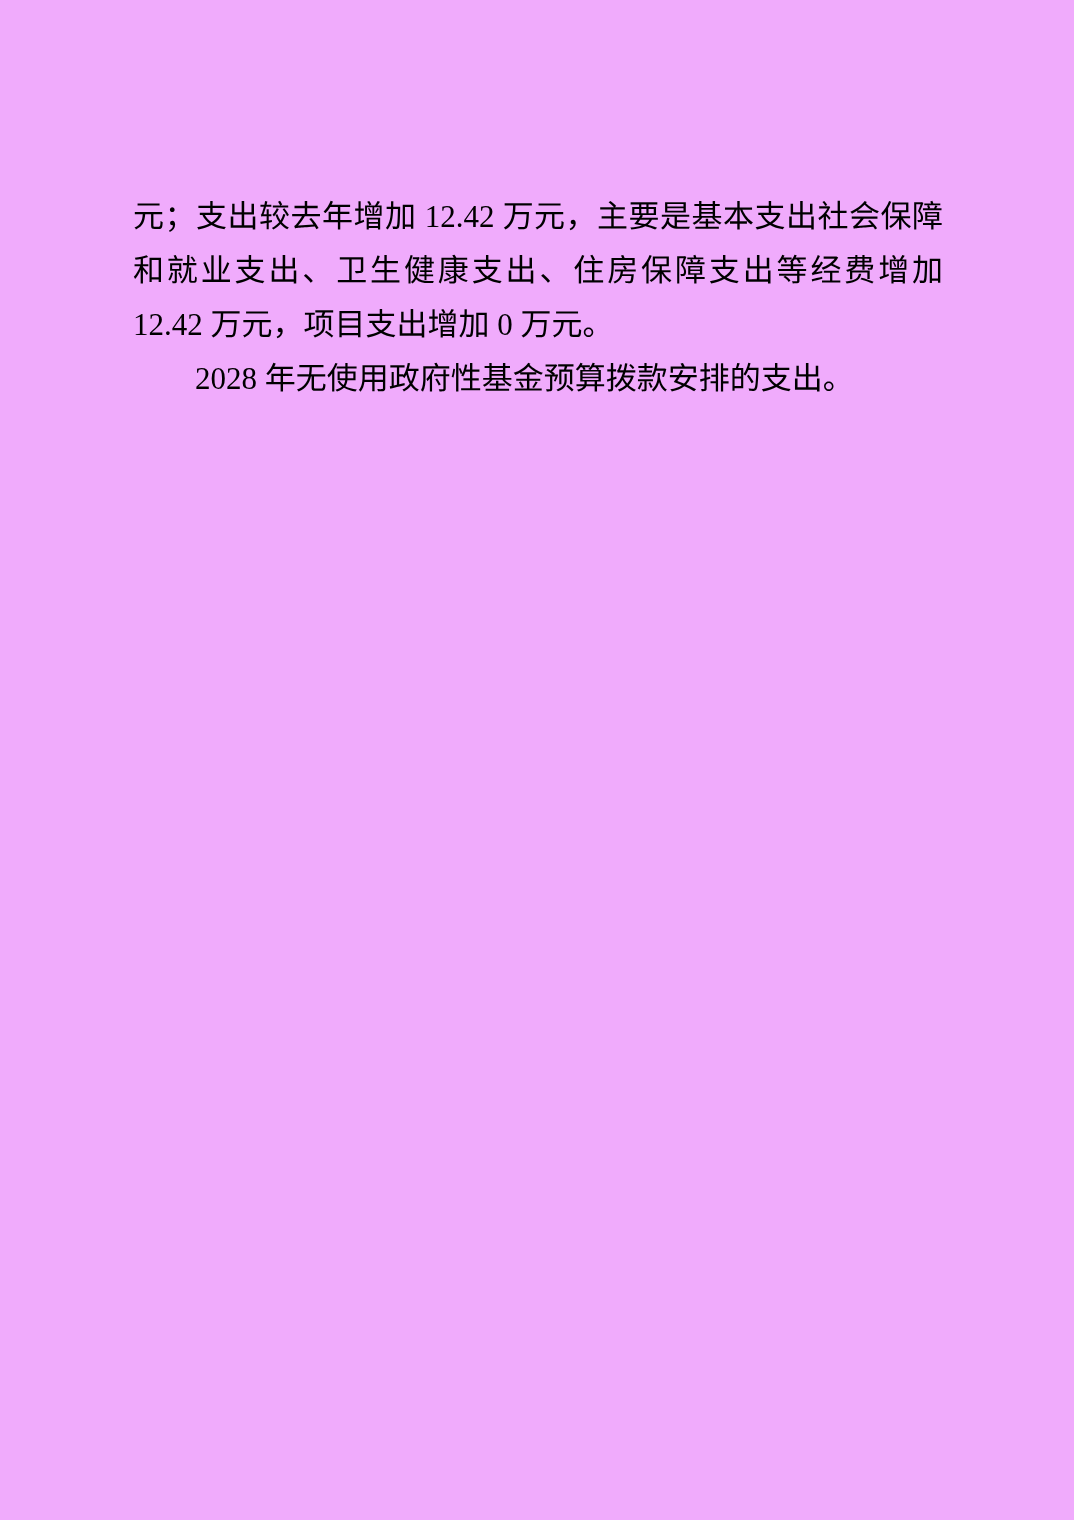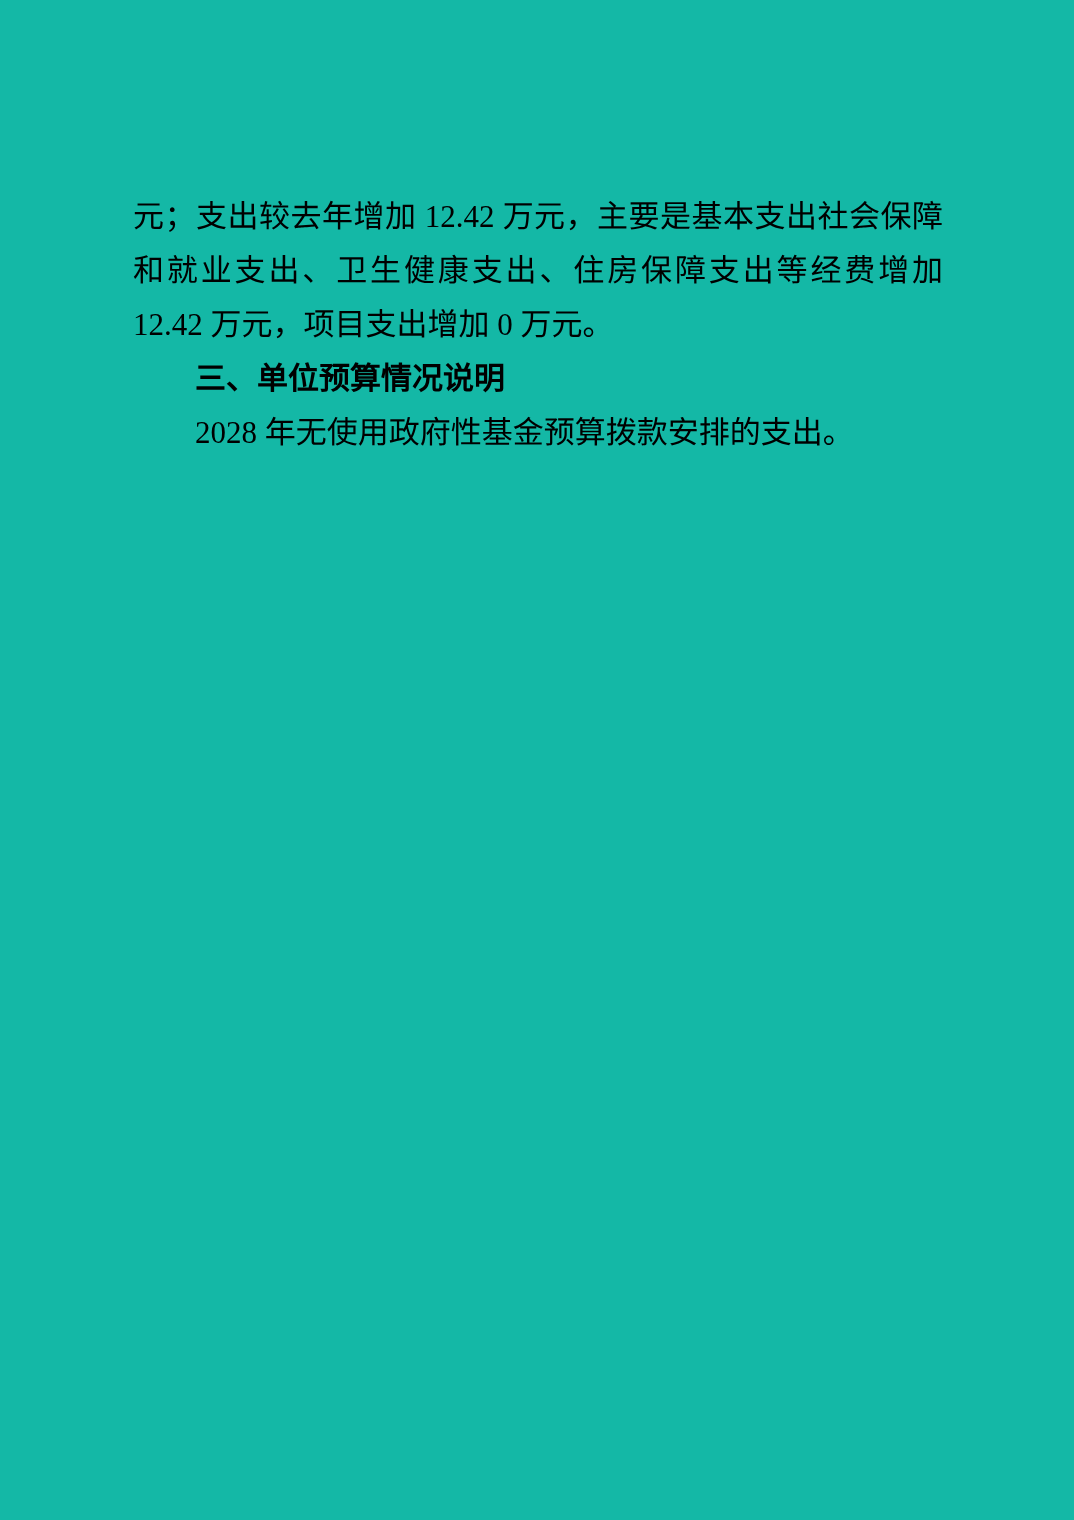--- a/index.html
+++ b/index.html
@@ -5,21 +5,21 @@
   html, body {
     margin: 0;
     padding: 0;
     background: #ffffff;
   }
   .page {
     position: relative;
     width: 1074px;
     height: 1520px;
     box-sizing: border-box;
-    background: #14b8a6;
+    background: #f0abfc;
     padding: 190px 131px 0 133px;
     overflow: hidden;
   }
   .body-text {
     margin: 0;
     font-family: "Liberation Serif", "DejaVu Serif", serif;
     font-size: 31px;
     line-height: 54px;
     color: #000000;
     text-align: justify;
@@ -42,20 +42,19 @@
     text-align: left;
     text-indent: 62px;
   }
 </style>
 </head>
 <body>
 
 <div class="page">
   <p class="body-text continuation">元；支出较去年增加 12.42 万元，主要是基本支出社会保障和就业支出、卫生健康支出、住房保障支出等经费增加 12.42 万元，项目支出增加 0 万元。</p>
 
-  <h2 class="heading">三、单位预算情况说明</h2>
 
 
   <p class="body-text indent">2028 年无使用政府性基金预算拨款安排的支出。</p>
 
 
 
 </div>
 
 </body></html>

